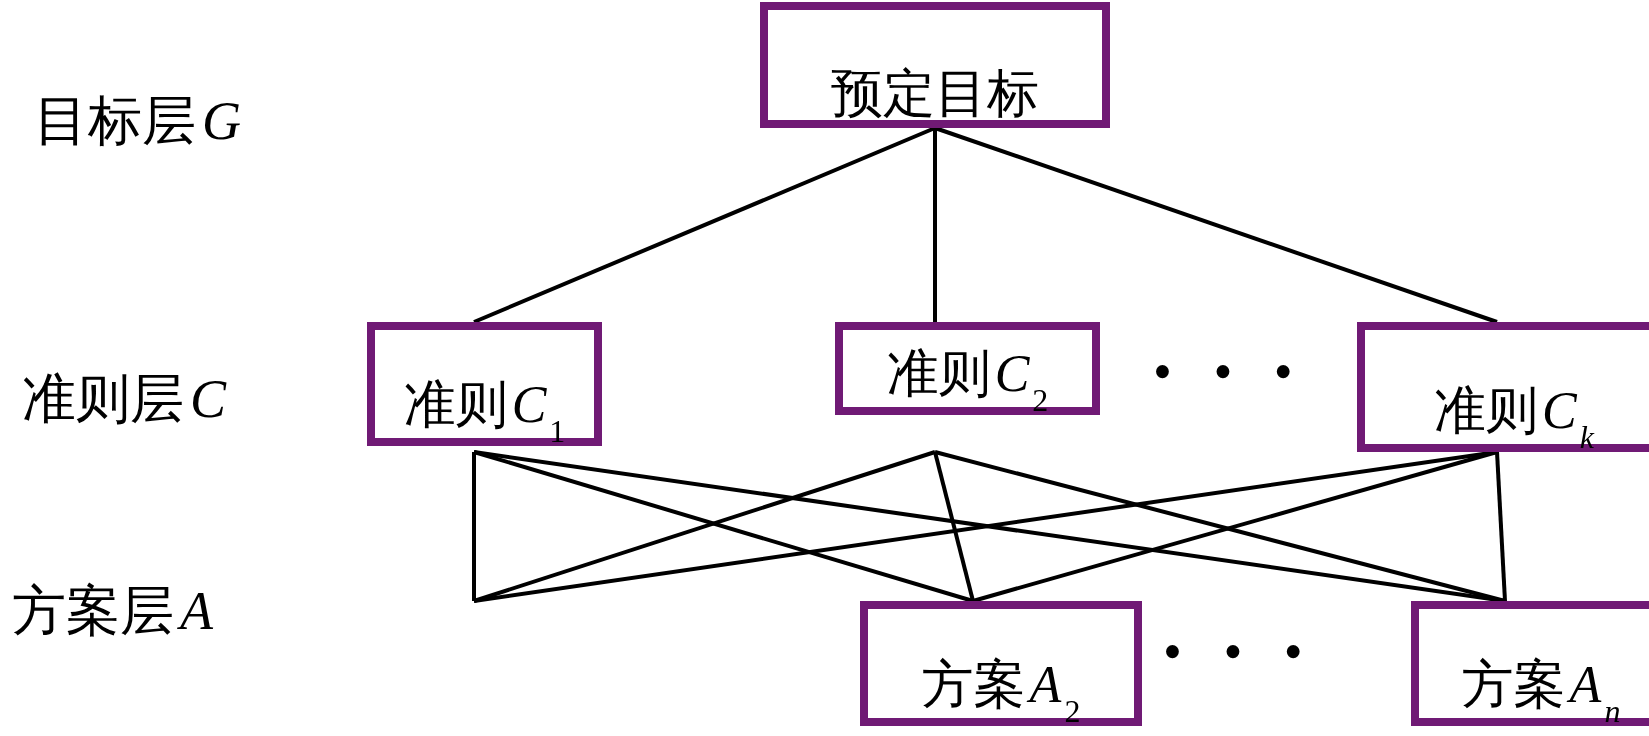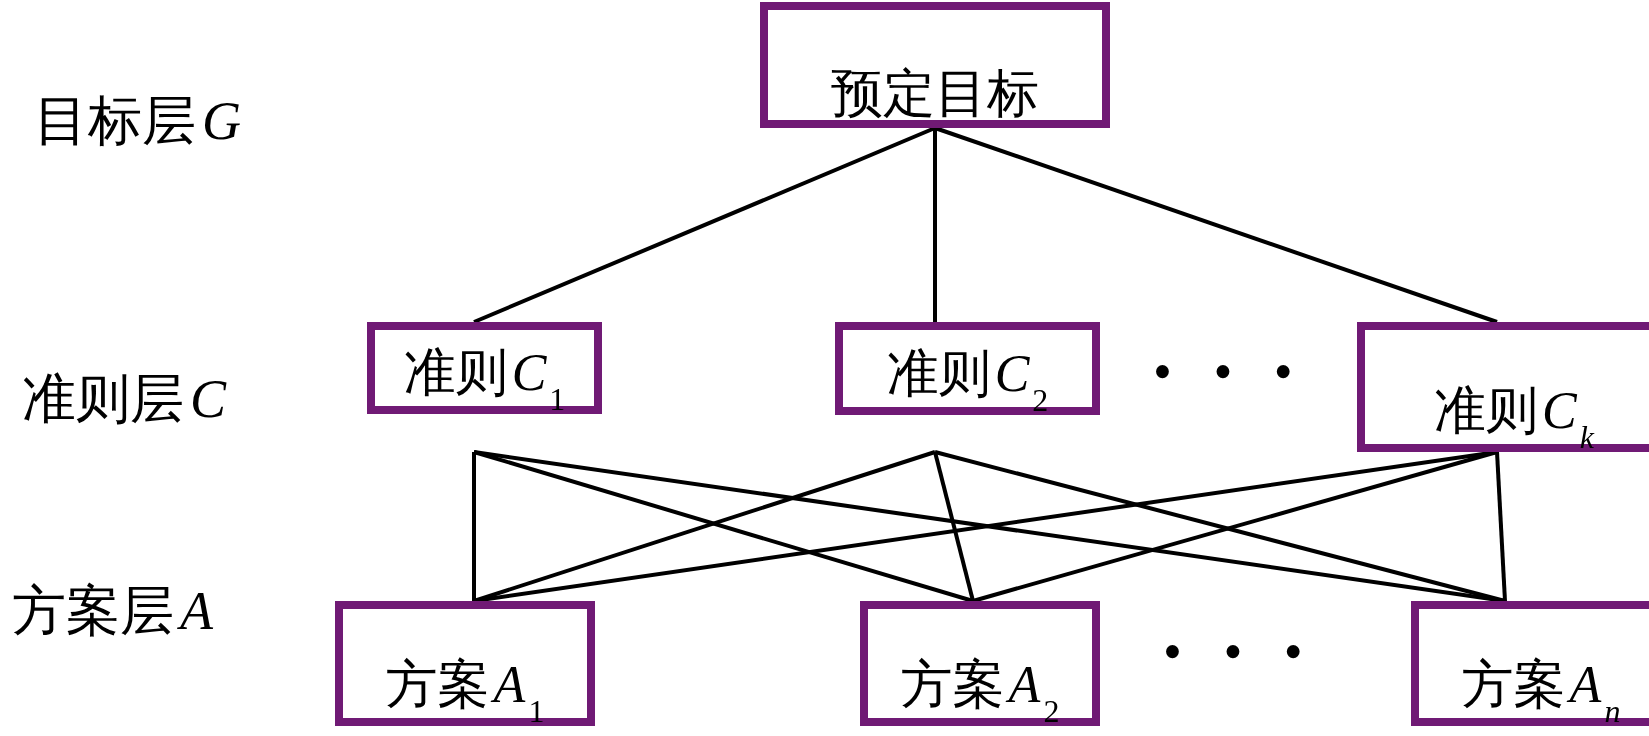--- a/index.html
+++ b/index.html
@@ -115,47 +115,42 @@
   <div class="layer-label" style="left:12px; top:584px;">
     <span class="cjk">方案层</span><span class="ital">A</span>
   </div>
 
   <div class="node-box" style="left:760px; top:2px; width:350px; height:126px;">
     <span class="node-text">
       <span class="cjk">预定目标</span>
     </span>
   </div>
 
-  <div class="node-box" style="left:367px; top:322px; width:235px; height:92px;">
+  <div class="node-box" style="left:367px; top:322px; width:235px; height:124px;">
     <span class="node-text">
       <span class="cjk">准则</span><span class="sym">C</span><span class="sub num">1</span>
     </span>
   </div>
 
   <div class="node-box" style="left:835px; top:322px; width:265px; height:93px;">
     <span class="node-text">
       <span class="cjk">准则</span><span class="sym">C</span><span class="sub num">2</span>
     </span>
   </div>
 
   <div class="node-box" style="left:1357px; top:322px; width:314px; height:130px;">
     <span class="node-text">
       <span class="cjk">准则</span><span class="sym">C</span><span class="sub">k</span>
     </span>
   </div>
 
   <div class="ellipsis" style="left:1153px; top:345px;">• • •</div>
 
-  <div class="node-box" style="left:335px; top:601px; width:260px; height:125px;">
-    <span class="node-text">
-      <span class="cjk">方案</span><span class="sym">A</span><span class="sub num">1</span>
-    </span>
-  </div>
 
-  <div class="node-box" style="left:860px; top:601px; width:240px; height:125px;">
+  <div class="node-box" style="left:860px; top:601px; width:282px; height:125px;">
     <span class="node-text">
       <span class="cjk">方案</span><span class="sym">A</span><span class="sub num">2</span>
     </span>
   </div>
 
   <div class="node-box" style="left:1411px; top:601px; width:260px; height:125px;">
     <span class="node-text">
       <span class="cjk">方案</span><span class="sym">A</span><span class="sub">n</span>
     </span>
   </div>

